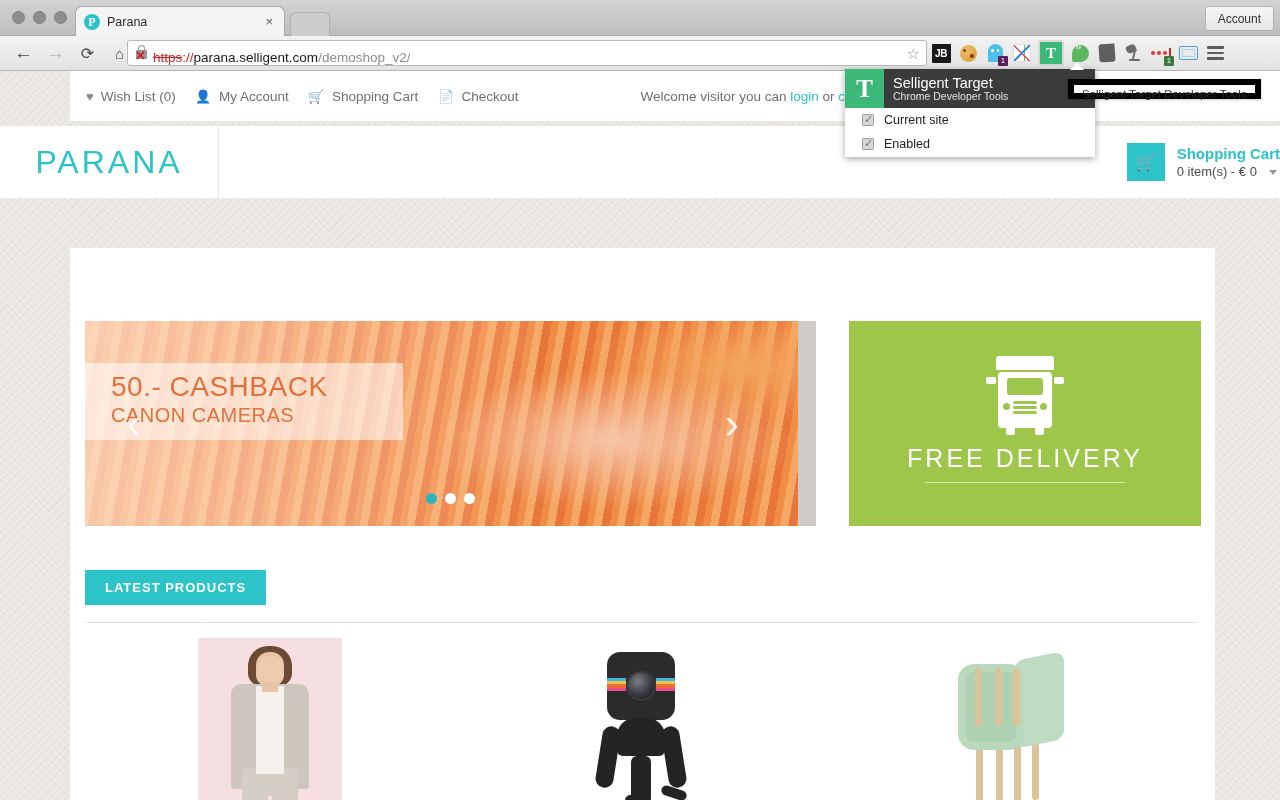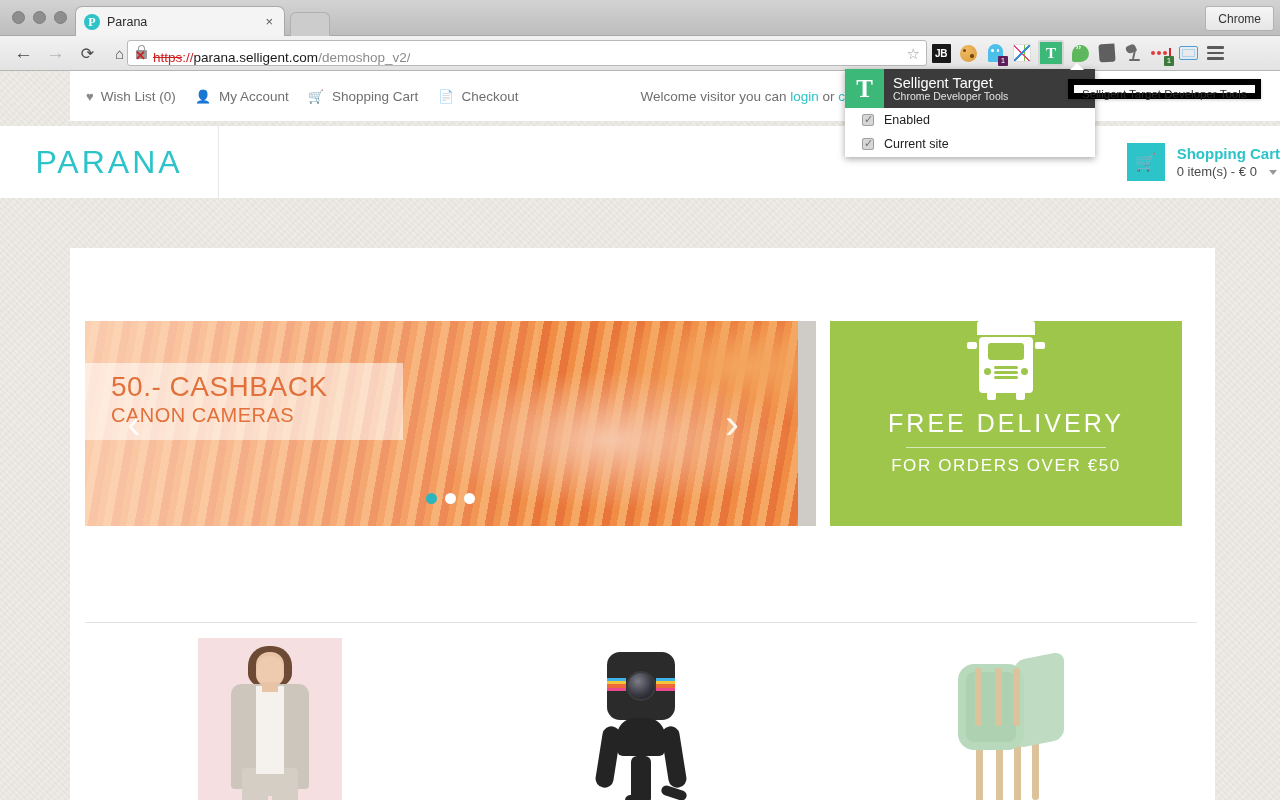--- a/index.html
+++ b/index.html
@@ -291,21 +291,21 @@
   .cart-txt { margin-left: 12px; line-height: 1.25; }
   .cart-txt .c1 { color: #2cc3c9; font-size: 15px; font-weight: bold; }
   .cart-txt .c2 { color: #4a4a4a; font-size: 13px; display: flex; align-items: center; gap: 12px; }
   .cart-txt .c2 .caret { border-top-color: #9a9a9a; }
 
   .content {
     position: absolute; left: 70px; top: 177px; width: 1145px; min-height: 552px;
     background: #fff;
   }
 
-  .promo-row { position: absolute; left: 15px; top: 73px; display: flex; gap: 14px; }
+  .promo-row { position: absolute; left: 15px; top: 73px; display: flex; gap: 33px; }
   .carousel {
     position: relative; width: 731px; height: 205px; overflow: hidden;
     background: #d8d4ce;
   }
   .slide-img {
     position: absolute; inset: 0;
     background:
       radial-gradient(ellipse 40% 55% at 72% 58%, #f6c5a8 0%, rgba(246,197,168,0) 62%),
       radial-gradient(ellipse 30% 40% at 90% 22%, #f3a55e 0%, rgba(243,165,94,0) 70%),
       repeating-linear-gradient(100deg, #f08c44 0 7px, #f5a863 7px 15px, #e8763a 15px 23px),
@@ -341,21 +341,21 @@
     width: 11px; height: 11px; border-radius: 50%; background: #fff; display: block;
   }
   .car-dots i.on { background: #2cb5bd; }
   .slide-edge {
     position: absolute; right: 0; top: 0; width: 18px; height: 100%;
     background: #cfcbc6; z-index: 5;
   }
 
   .delivery {
     width: 352px; height: 205px; background: #9ec64a; position: relative;
-    display: flex; flex-direction: column; align-items: center; justify-content: flex-start;
+    display: flex; flex-direction: column; align-items: center; justify-content: center;
   }
   .truck { width: 86px; height: 72px; position: relative; margin-bottom: 6px; }
   .truck .roof {
     position: absolute; left: 14px; top: 0; width: 58px; height: 14px;
     background: #fff; border-radius: 3px 3px 0 0;
   }
   .truck .cab {
     position: absolute; left: 16px; top: 16px; width: 54px; height: 56px;
     background: #fff; border-radius: 4px;
   }
@@ -526,21 +526,21 @@
       <i></i>
       <i></i>
       <i></i>
     </div>
     <div class="tab">
       <span class="favicon">P</span>
       <span class="tabtitle">Parana</span>
       <span class="tabclose">×</span>
     </div>
     <div class="tab-new"></div>
-    <div class="profile-btn">Chrome</div>
+    <div class="profile-btn">Account</div>
   </div>
 
   <div class="navbar">
     <div class="navbtn back">←</div>
     <div class="navbtn fwd">→</div>
     <div class="navbtn reload">⟳</div>
     <div class="navbtn home">⌂</div>
   </div>
 
   <div class="omnibox">
@@ -680,24 +680,24 @@
             <span class="grillA"></span>
               <span class="grillB"></span>
               <span class="grillC"></span>
             <span class="lampL"></span>
               <span class="lampR"></span>
             <span class="wheelL"></span>
               <span class="wheelR"></span>
           </div>
           <div class="del-1">FREE DELIVERY</div>
           <div class="del-div"></div>
-          <div class="del-2">FOR ORDERS OVER €50</div>
         </div>
       </div>
 
+      <div class="lp-tab">LATEST PRODUCTS</div>
       <div class="lp-rule"></div>
 
       <div class="products">
         <div class="pcard">
           <div class="pimg prod-mango">
             <span class="hair"></span>
               <span class="head"></span>
               <span class="face"></span>
             <span class="jacket"></span>
               <span class="shirt"></span>
@@ -749,22 +749,22 @@
   <div class="popup">
     <div class="popup-head">
       <div class="popup-logo">T</div>
       <div class="popup-titles">
         <div class="t1">Selligent Target</div>
         <div class="t2">Chrome Developer Tools</div>
       </div>
     </div>
     <div class="popup-row">
       <span class="cbx"></span>
-      <span>Enabled</span>
+      <span>Current site</span>
     </div>
     <div class="popup-row">
       <span class="cbx"></span>
-      <span>Current site</span>
+      <span>Enabled</span>
     </div>
   </div>
   <div class="tooltip">Selligent Target Developer Tools</div>
 
 </div>
 
 </body></html>

